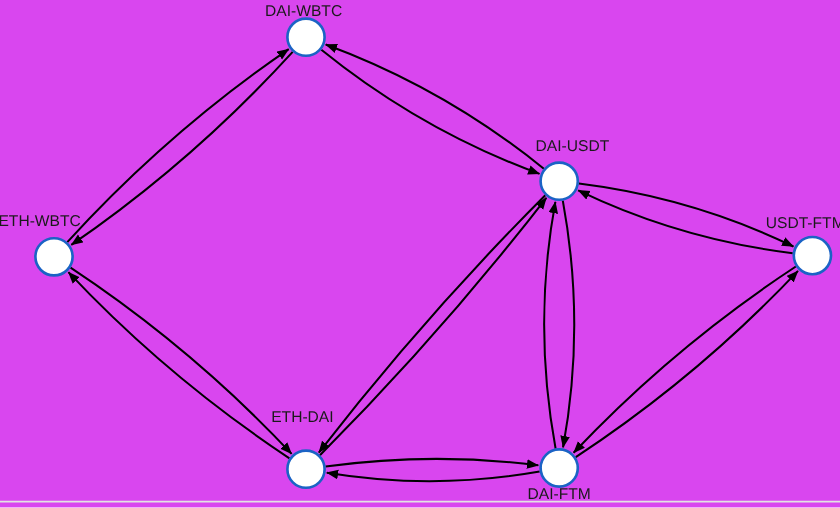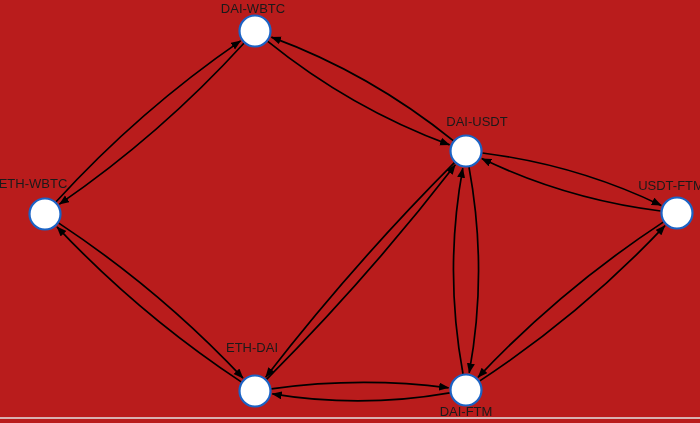--- a/index.html
+++ b/index.html
@@ -5,21 +5,21 @@
   html, body {
     margin: 0; padding: 0;
     background: #ffffff;
     width: 700px; height: 423px;
     overflow: hidden;
     font-family: "Liberation Sans", sans-serif;
   }
   #stage {
     position: relative;
     width: 700px; height: 423px;
-    background: #b91c1c;
+    background: #d946ef;
   }
   svg { display: block; }
   text.node-label {
     font-family: "Liberation Sans", sans-serif;
     font-size: 13px;
     font-weight: 500;
     fill: #1a1a1a;
   }
   path.edge {
     fill: none;

